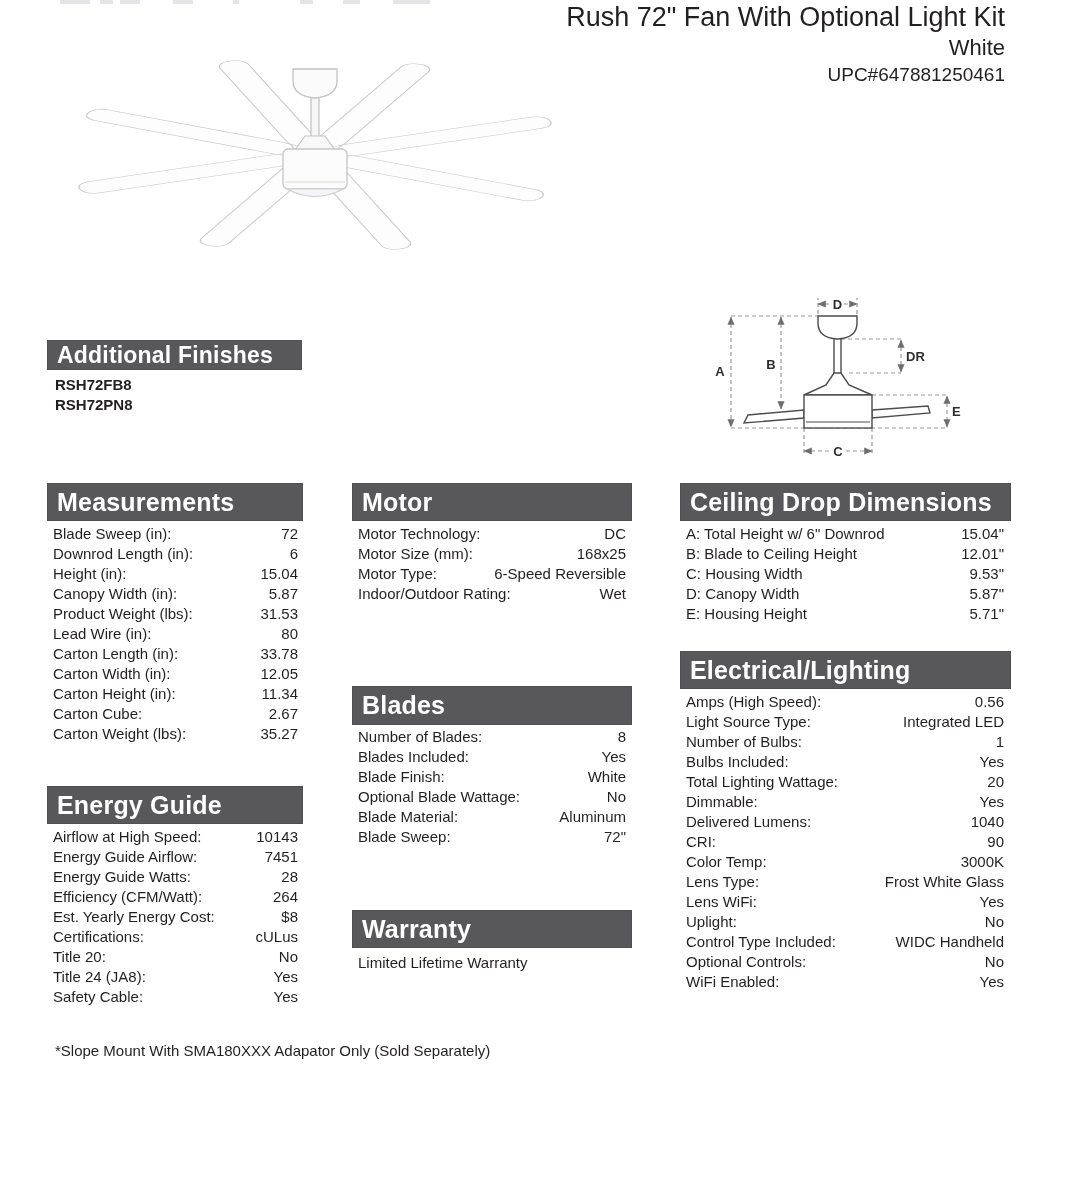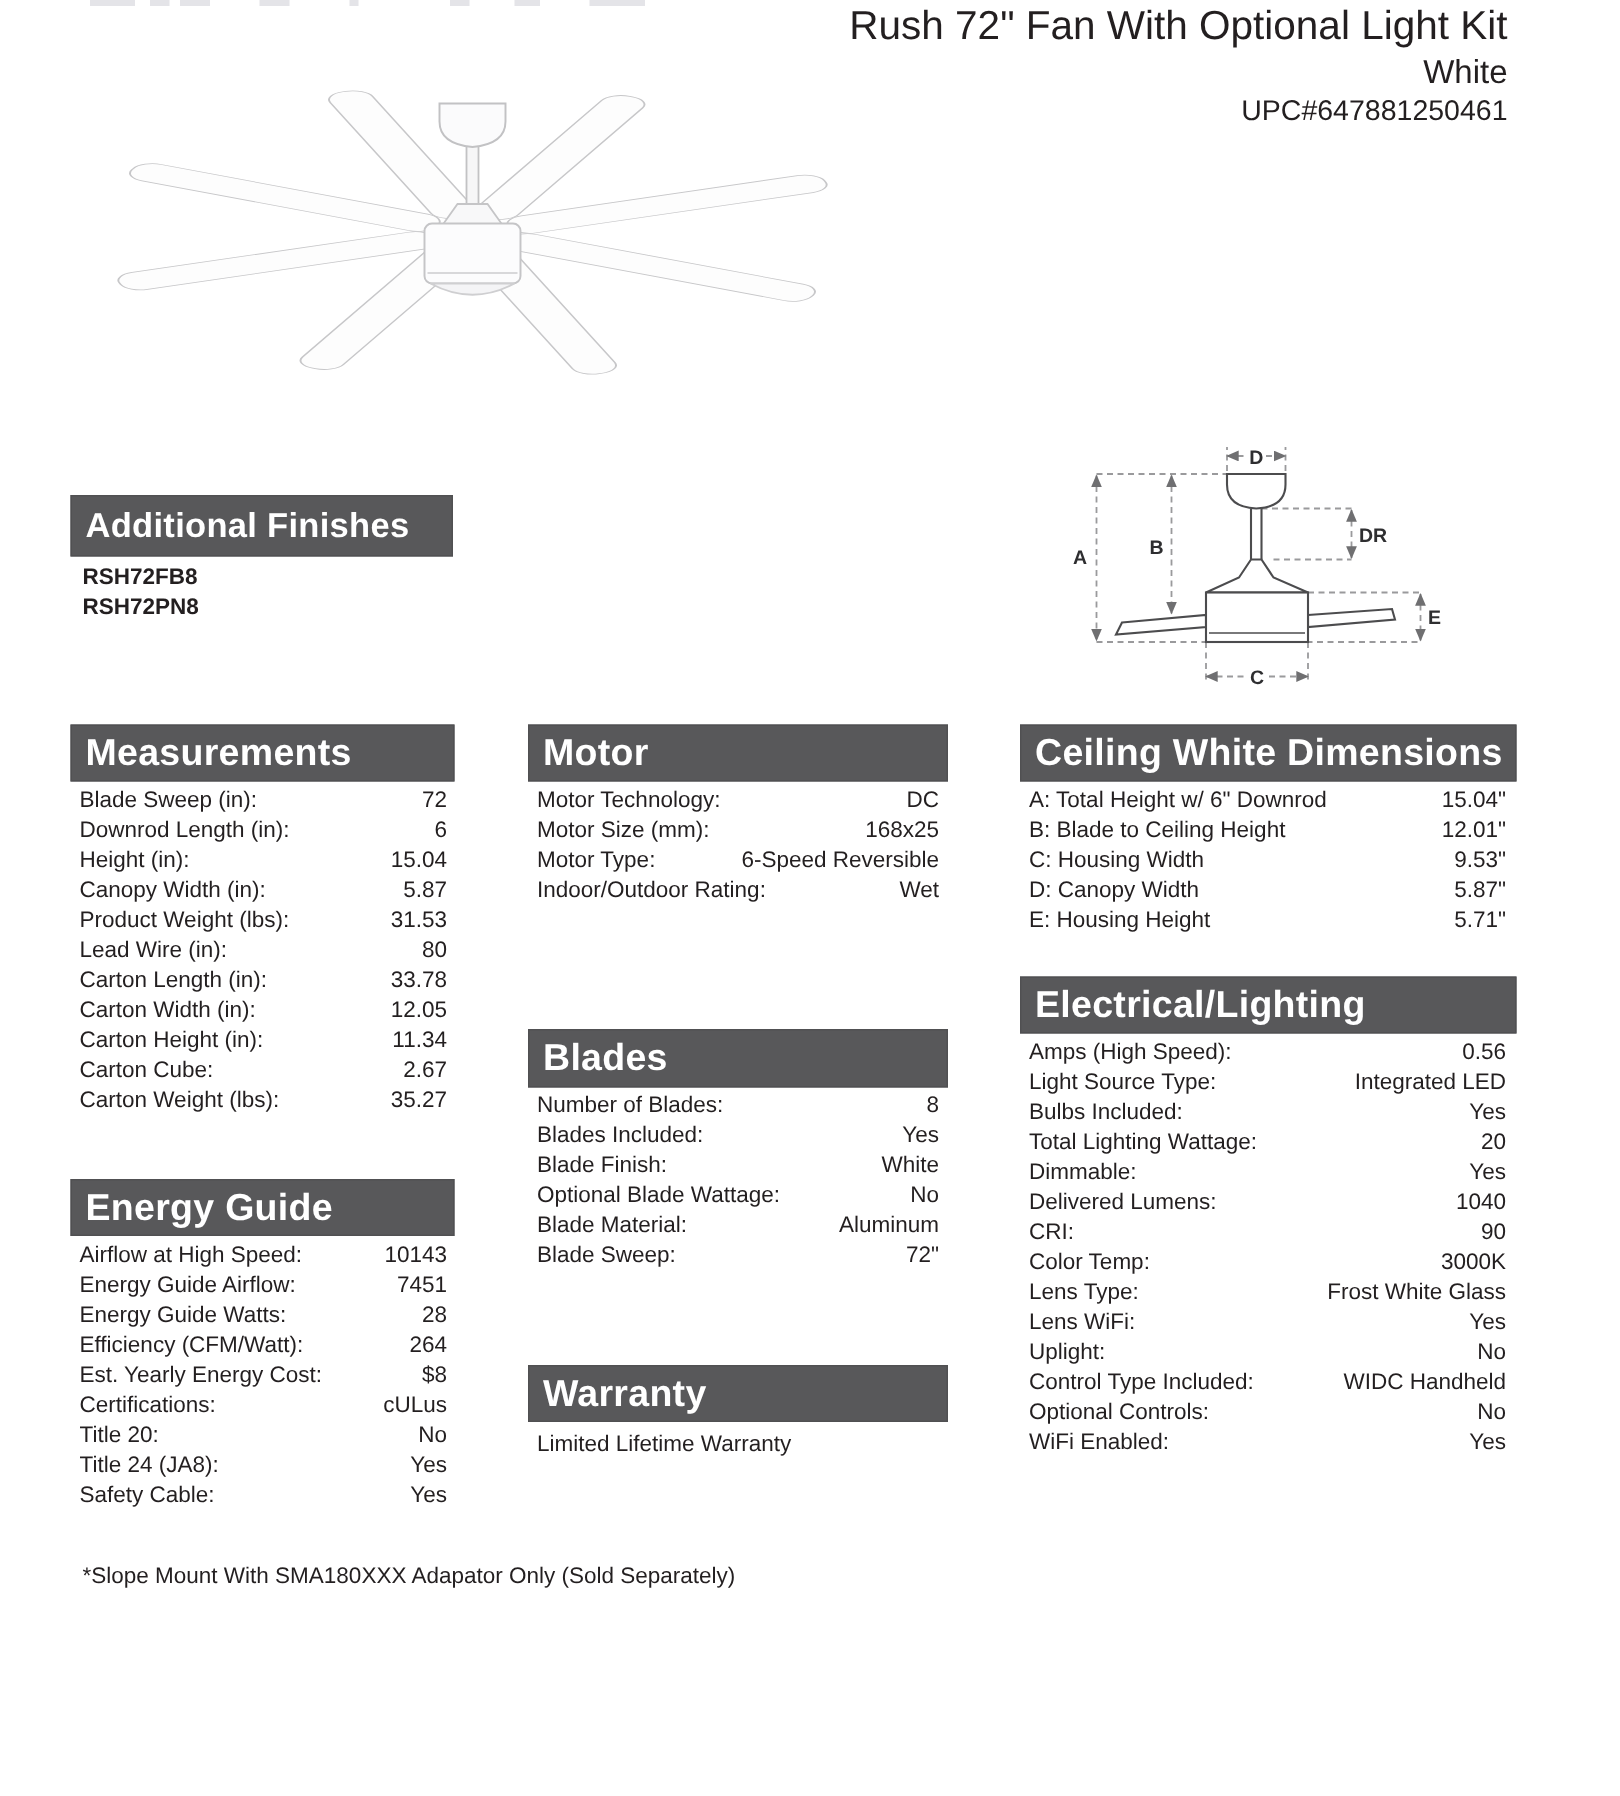--- a/index.html
+++ b/index.html
@@ -99,21 +99,21 @@
   </g>
 
   <g>
     <path d="M250 78 L270 78 L280 92 L240 92 Z" fill="#f8f8f9" stroke="#c5c5c7" stroke-width="1.2"></path>
     <rect x="228" y="91" width="64" height="40" rx="5" fill="#fcfcfd" stroke="#c5c5c7" stroke-width="1.3"></rect>
     <line x1="230" y1="124" x2="290" y2="124" stroke="#d8d8da" stroke-width="1.2"></line>
     <path d="M232 131 Q260 146 288 131 Z" fill="#f4f4f6" stroke="#cfcfd1" stroke-width="1.2"></path>
   </g>
 </svg>
 
-<div class="bar bar-small" style="left:47px;top:330px;width:255px;height:41px;">
+<div class="bar bar-small" style="left:47px;top:340px;width:255px;height:30px;">
   <span>Additional Finishes</span>
 </div>
 <div class="rows" style="left:55px;top:375px;width:240px;">
     <div class="finish-item">RSH72FB8</div>
     <div class="finish-item">RSH72PN8</div>
   </div>
 
 <svg class="abs" style="left:700px;top:288px;" width="320" height="180" viewBox="0 0 320 180">
   <defs>
     <marker id="arr" markerWidth="9" markerHeight="8" refX="6.5" refY="3" orient="auto-start-reverse">
@@ -305,21 +305,21 @@
       <span class="spec-value">72"</span>
     </div>
   </div>
 
 <div class="bar" style="left:352px;top:910px;width:280px;height:38px;">
   <span>Warranty</span>
 </div>
 <div class="plain-text" style="left:358px;top:953px;">Limited Lifetime Warranty</div>
 
 <div class="bar" style="left:680px;top:483px;width:331px;height:38px;">
-  <span>Ceiling White Dimensions</span>
+  <span>Ceiling Drop Dimensions</span>
 </div>
 <div class="rows" style="left:686px;top:524px;width:318px;">
     <div class="spec-row">
       <span class="spec-label">A: Total Height w/ 6" Downrod</span>
       <span class="spec-value">15.04"</span>
     </div>
     <div class="spec-row">
       <span class="spec-label">B: Blade to Ceiling Height</span>
       <span class="spec-value">12.01"</span>
     </div>
@@ -343,20 +343,24 @@
 <div class="rows" style="left:686px;top:692px;width:318px;">
     <div class="spec-row">
       <span class="spec-label">Amps (High Speed):</span>
       <span class="spec-value">0.56</span>
     </div>
     <div class="spec-row">
       <span class="spec-label">Light Source Type:</span>
       <span class="spec-value">Integrated LED</span>
     </div>
     <div class="spec-row">
+      <span class="spec-label">Number of Bulbs:</span>
+      <span class="spec-value">1</span>
+    </div>
+    <div class="spec-row">
       <span class="spec-label">Bulbs Included:</span>
       <span class="spec-value">Yes</span>
     </div>
     <div class="spec-row">
       <span class="spec-label">Total Lighting Wattage:</span>
       <span class="spec-value">20</span>
     </div>
     <div class="spec-row">
       <span class="spec-label">Dimmable:</span>
       <span class="spec-value">Yes</span>

